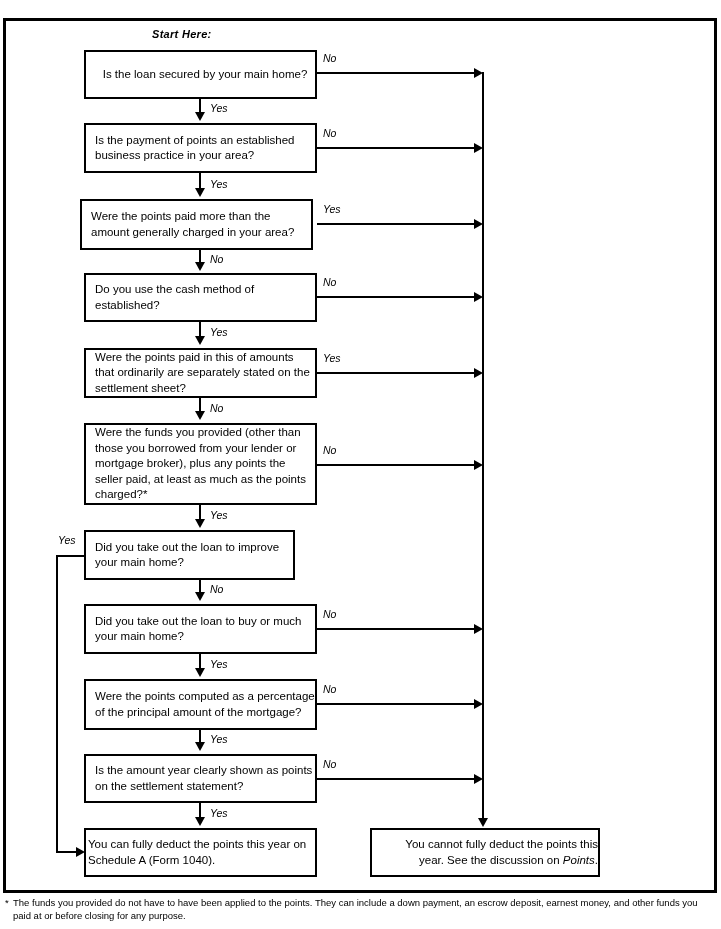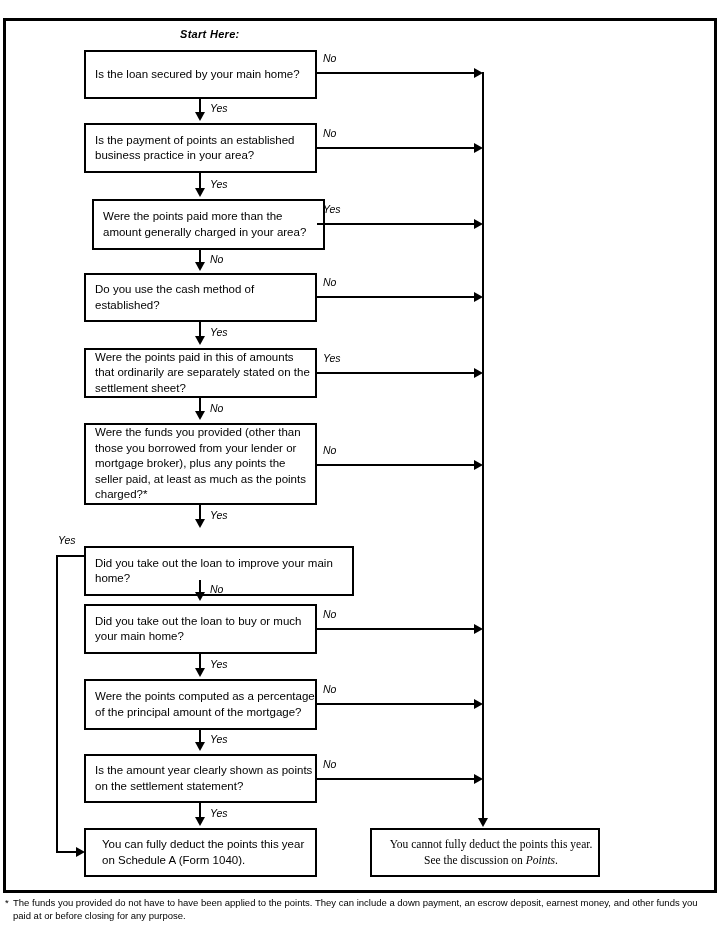--- a/index.html
+++ b/index.html
@@ -43,21 +43,21 @@
     left: 3px;
     top: 18px;
     width: 714px;
     height: 875px;
     border: 3px solid #000;
     box-sizing: border-box;
   }
   
   .start-here {
     position: absolute;
-    left: 180px;
+    left: 152px;
     top: 28px;
     font-size: 11px;
     font-weight: bold;
     font-style: italic;
     letter-spacing: 0.3px;
   }
   
   .node {
     position: absolute;
     border: 2px solid #000;
@@ -66,26 +66,25 @@
     display: flex;
     align-items: center;
   }
   .node .node-text {
     font-size: 11.5px;
     line-height: 15.5px;
     padding: 0 0 0 9px;
     width: 100%;
   }
   .node.terminal .node-text {
-    padding-left: 16px;
+    padding-left: 2px;
   }
   .node.center .node-text {
     padding-left: 12px;
-    text-align: center;
-    font-family: Liberation Serif, serif;
+    text-align: right;
   }
   .ital { font-style: italic; }
   
   .hline {
     position: absolute;
     background: #000;
     height: 2px;
   }
   .vline {
     position: absolute;
@@ -136,45 +135,45 @@
 </head>
 <body>
 
 <div id="figure">
 
 
   <div class="frame"></div>
 
   <div class="start-here">Start Here:</div>
 
-  <div class="node" style="left:84px; top:50px; width:233px; height:49px;">
+  <div class="node" style="left:84px; top:50px; width:233px; height:49px;text-align:center;">
     <div class="node-text">Is the loan secured by your main home?</div>
   </div>
 
   <div class="node" style="left:84px; top:123px; width:233px; height:50px;">
     <div class="node-text">Is the payment of points an established business practice in your area?</div>
   </div>
 
-  <div class="node" style="left:92px; top:199px; width:233px; height:51px;">
+  <div class="node" style="left:80px; top:199px; width:233px; height:51px;">
     <div class="node-text">Were the points paid more than the amount generally charged in your area?</div>
   </div>
 
   <div class="node" style="left:84px; top:273px; width:233px; height:49px;">
     <div class="node-text">Do you use the cash method of established?</div>
   </div>
 
   <div class="node" style="left:84px; top:348px; width:233px; height:50px;">
     <div class="node-text">Were the points paid in this of amounts that ordinarily are separately stated on the settlement sheet?</div>
   </div>
 
   <div class="node" style="left:84px; top:423px; width:233px; height:82px;">
     <div class="node-text">Were the funds you provided (other than those you borrowed from your lender or mortgage broker), plus any points the seller paid, at least as much as the points charged?*</div>
   </div>
 
-  <div class="node" style="left:84px; top:530px; width:270px; height:50px;margin-top:16px;">
+  <div class="node" style="left:84px; top:530px; width:211px; height:50px;">
     <div class="node-text">Did you take out the loan to improve your main home?</div>
   </div>
 
   <div class="node" style="left:84px; top:604px; width:233px; height:50px;">
     <div class="node-text">Did you take out the loan to buy or much your main home?</div>
   </div>
 
   <div class="node" style="left:84px; top:679px; width:233px; height:51px;">
     <div class="node-text">Were the points computed as a percentage of the principal amount of the mortgage?</div>
   </div>

